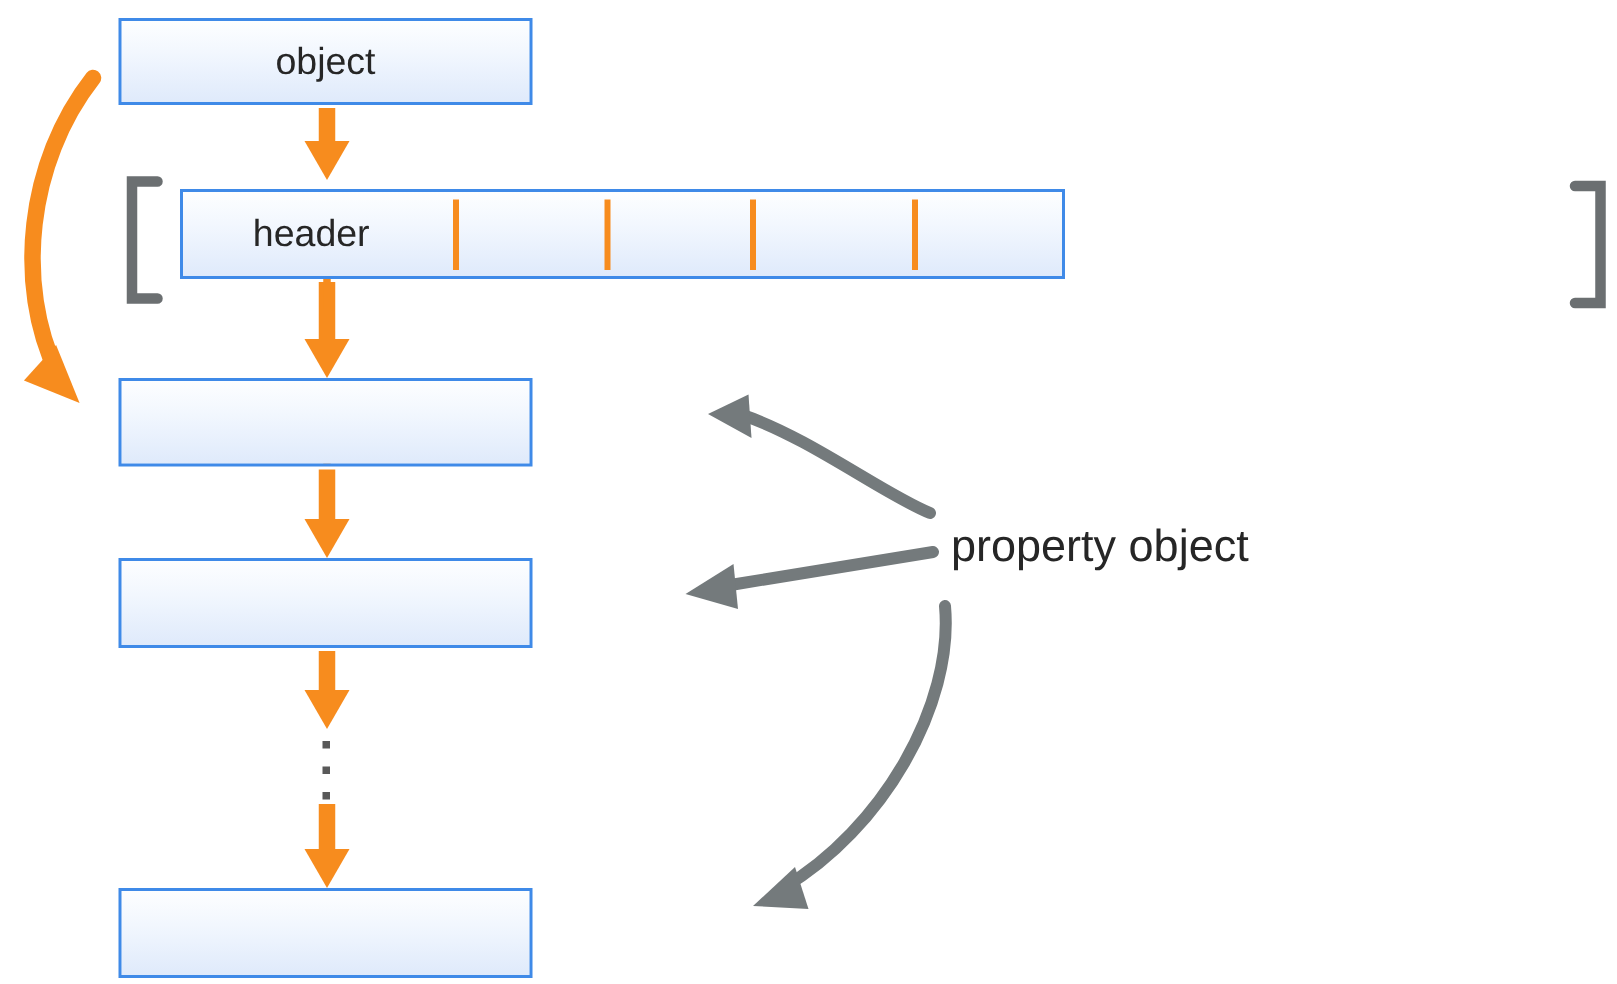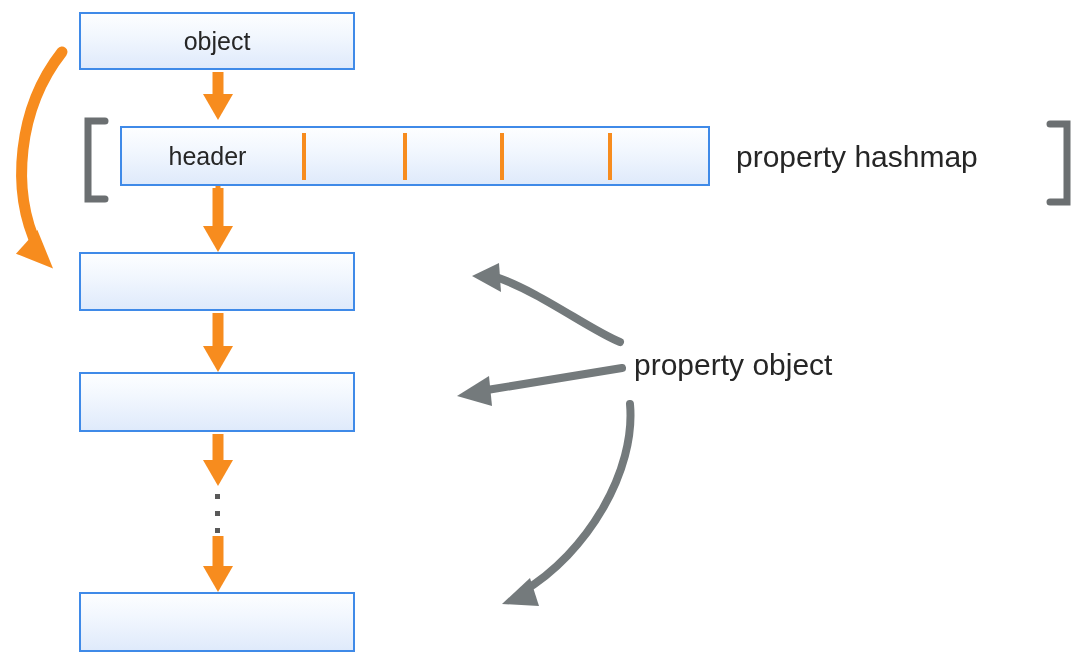--- a/index.html
+++ b/index.html
@@ -145,17 +145,16 @@
   <div class="node-box" style="left:79px; top:252px; width:276px; height:59px;"></div>
 
   <div class="node-box" style="left:79px; top:372px; width:276px; height:60px;"></div>
 
   <div class="node-box" style="left:79px; top:592px; width:276px; height:60px;"></div>
 
   <div class="ellipsis-dot" style="left:215px; top:494px;"></div>
   <div class="ellipsis-dot" style="left:215px; top:511px;"></div>
   <div class="ellipsis-dot" style="left:215px; top:528px;"></div>
 
-  <div class="free-label" style="left:736px; top:142px;">property hashmap</div>
 
   <div class="free-label" style="left:634px; top:350px;">property object</div>
 
 </div>
 
 </body></html>

